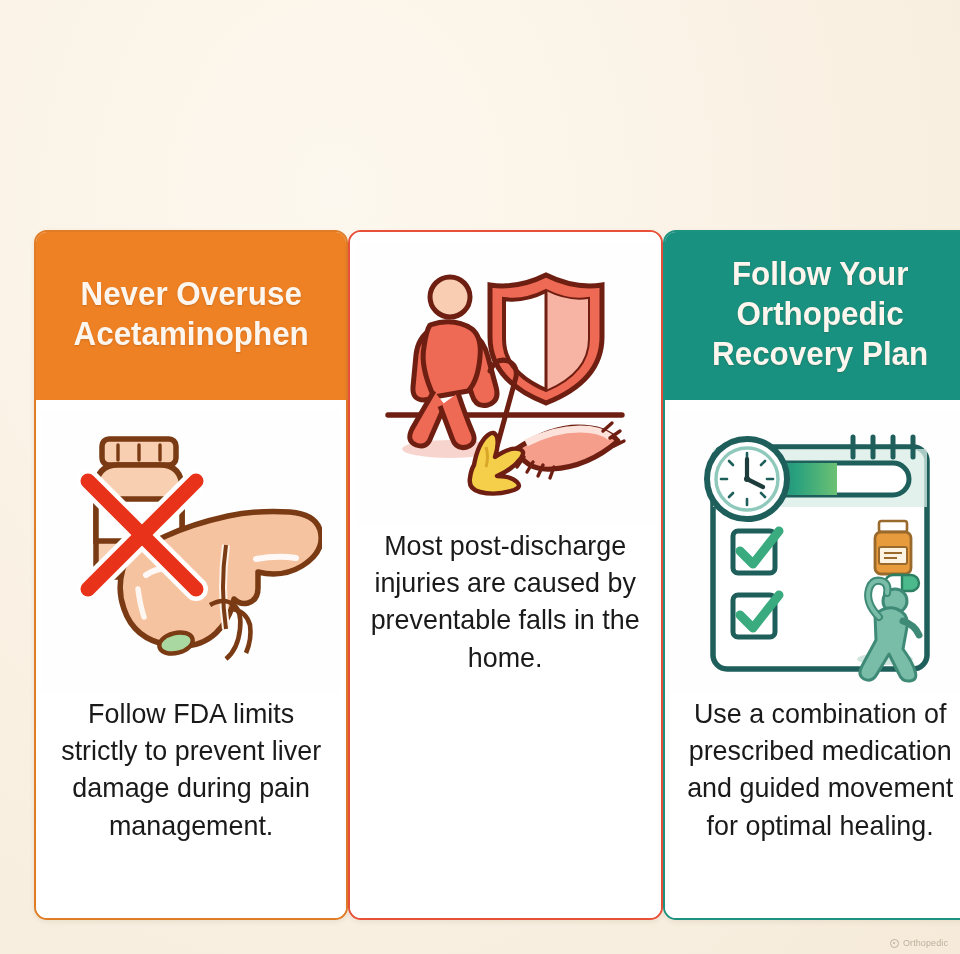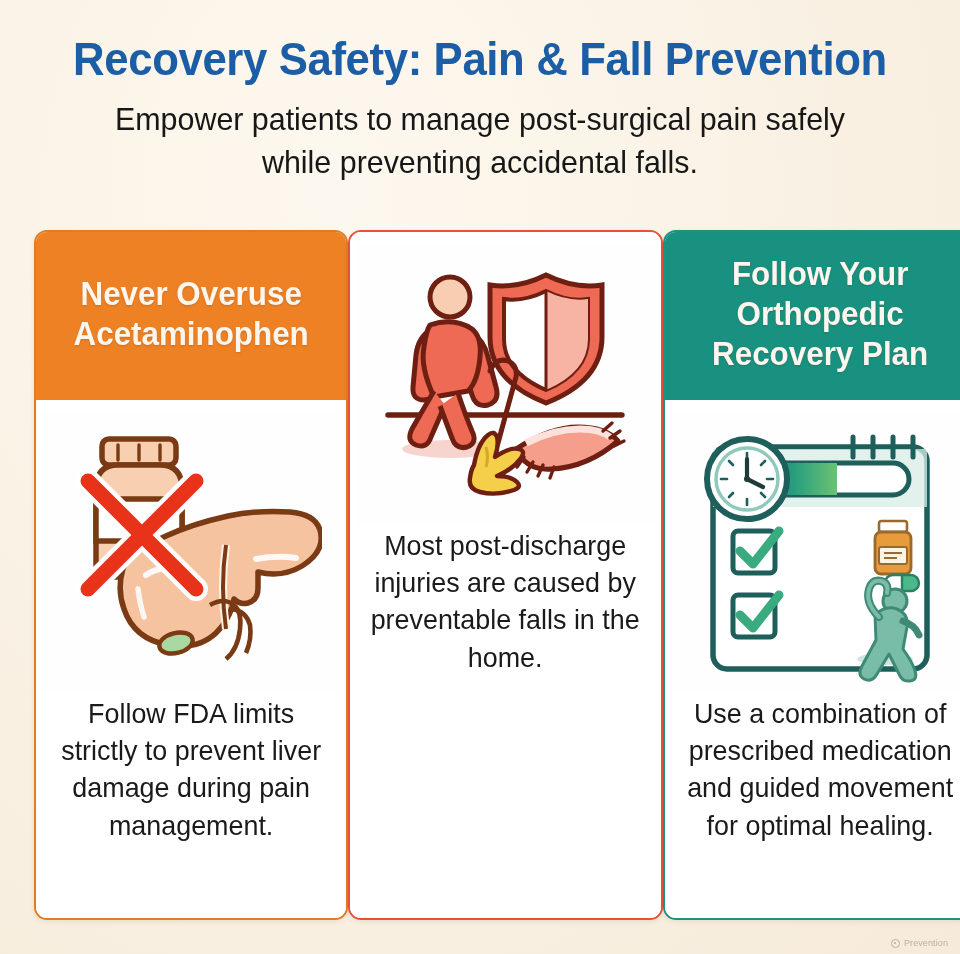--- a/index.html
+++ b/index.html
@@ -168,24 +168,20 @@
     height: 2.2px;
     border-radius: 50%;
     background: #b2a693;
   }
 </style>
 </head>
 <body>
 
 <div id="poster">
 
-  <div class="header-zone">
-    <h1 class="poster-title">Recovery Safety: Pain &amp; Fall Prevention</h1>
-    <p class="poster-subtitle">Empower patients to manage post-surgical pain safely while preventing accidental falls.</p>
-  </div>
 
   <div class="cards-row">
 
     <div class="card c-orange">
       <div class="card-header">
         <div class="card-header-text">Never Overuse Acetaminophen</div>
       </div>
       <div class="card-body">
         <div class="art-panel">
           <svg width="262" height="262" viewBox="0 0 262 262">
@@ -365,16 +361,16 @@
           </svg>
         </div>
         <div class="card-caption">Use a combination of prescribed medication and guided movement for optimal healing.</div>
       </div>
     </div>
 
   </div>
 
   <div class="watermark">
     <span class="wm-dot"></span>
-    <span>Prevention</span>
+    <span>Orthopedic</span>
   </div>
 
 </div>
 
 </body></html>

